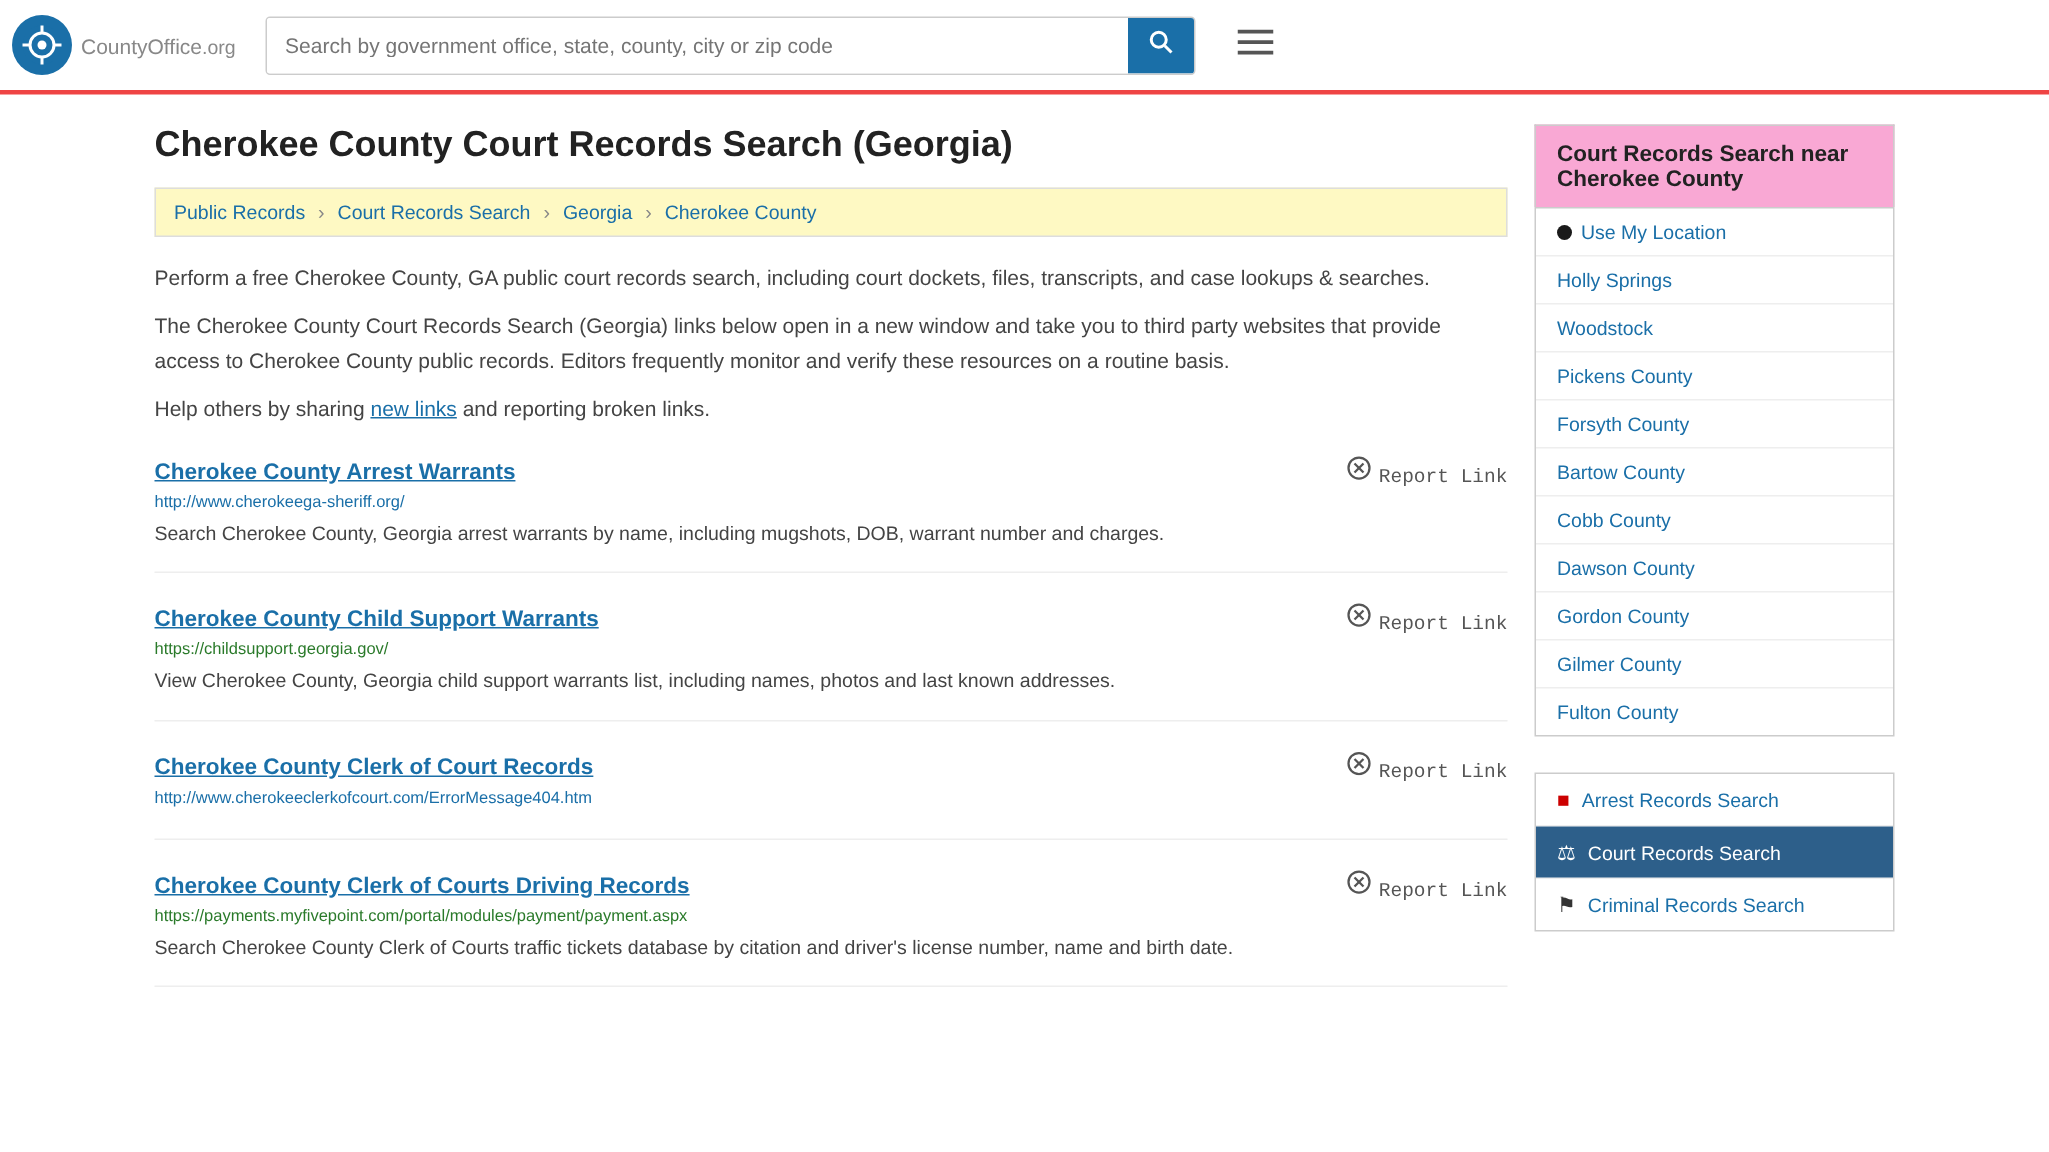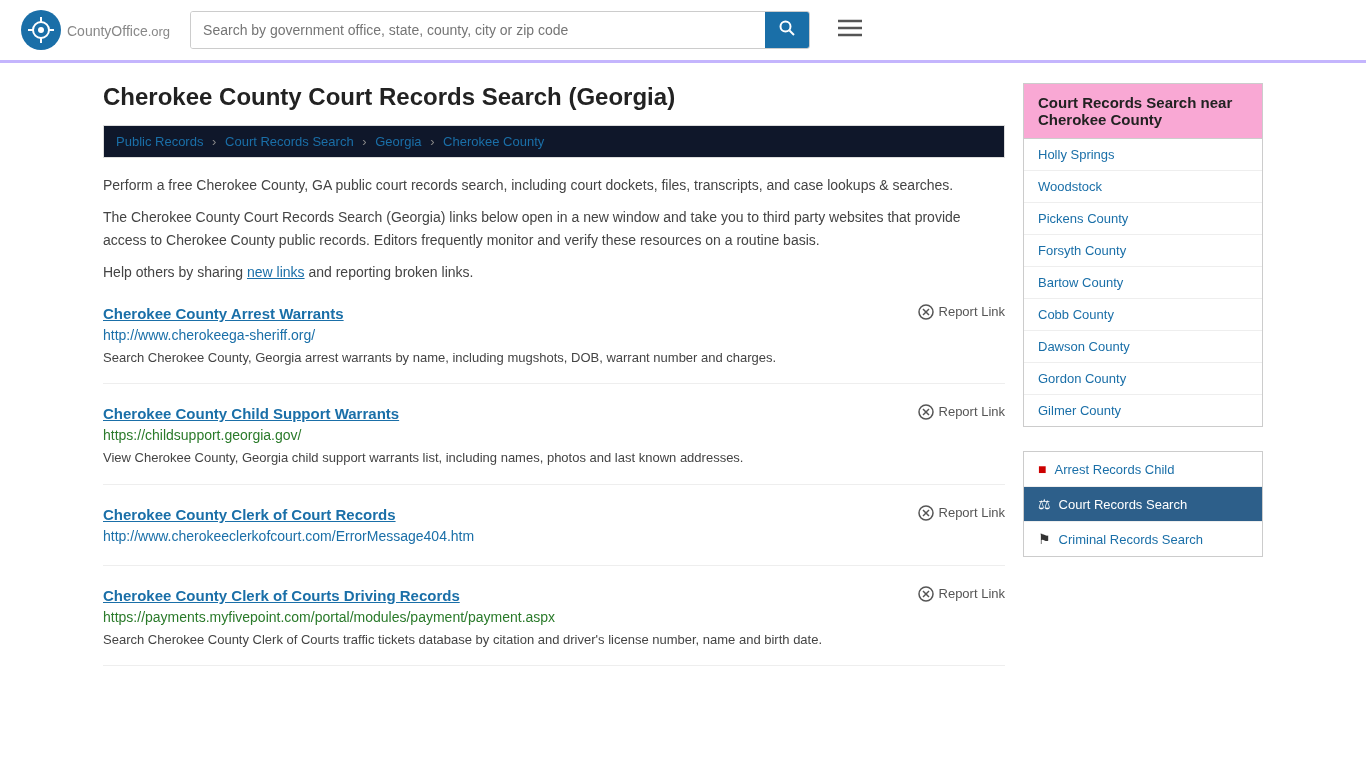--- a/index.html
+++ b/index.html
@@ -1,22 +1,22 @@
 <!DOCTYPE html>
 <html><head>
   <meta charset="utf-8">
   <style>
     * { box-sizing: border-box; margin: 0; padding: 0; }
     body { font-family: Arial, sans-serif; font-size: 14px; color: #333; background: #fff; }
 
     
     .header {
       background: #fff;
-      border-bottom: 3px solid #c4b5fd;
-      padding: 10px 21px;
+      border-bottom: 3px solid #ef4444;
+      padding: 10px 8px;
       display: flex;
       align-items: center;
       gap: 20px;
     }
     .logo-area {
       display: flex;
       align-items: center;
       gap: 6px;
       text-decoration: none;
     }
@@ -94,21 +94,21 @@
     
     .page-title {
       font-size: 24px;
       font-weight: bold;
       color: #222;
       margin-bottom: 14px;
     }
 
     
     .breadcrumb {
-      background: #0f172a;
+      background: #fef9c3;
       border: 1px solid #ddd;
       padding: 8px 12px;
       font-size: 13px;
       margin-bottom: 16px;
       color: #555;
     }
     .breadcrumb a {
       color: #1a6fa8;
       text-decoration: none;
     }
@@ -140,34 +140,35 @@
     }
     .record-title {
       font-size: 15px;
       font-weight: bold;
       color: #1a6fa8;
       text-decoration: underline;
       cursor: pointer;
     }
     .report-link-btn {
       display: flex;
-      align-items: flex-start;
+      align-items: flex-end;
       gap: 5px;
       color: #555;
       font-size: 13px;
       cursor: pointer;
       background: none;
       border: none;
       white-space: nowrap;
+      font-family: Liberation Mono, monospace;
     }
     .report-icon {
       font-size: 15px;
     }
     .record-url {
-      font-size: 14px;
+      font-size: 11px;
       margin-bottom: 5px;
     }
     .record-url.green { color: #2a7a2a; }
     .record-url.blue-link { color: #1a6fa8; }
     .record-description {
       font-size: 13px;
       color: #444;
       line-height: 1.5;
     }
 
@@ -376,37 +377,42 @@
   </div>
       </div>
 
   </main>
 
   <aside class="sidebar">
 
     <div class="sidebar-section">
       <div class="sidebar-header">Court Records Search near Cherokee County</div>
       <ul class="sidebar-list" id="nearby-list">
+          <li class="use-my-location">
+            <span class="location-dot"></span>
+            <a href="#">Use My Location</a>
+          </li>
           <li><a href="#">Holly Springs</a></li>
           <li><a href="#">Woodstock</a></li>
           <li><a href="#">Pickens County</a></li>
           <li><a href="#">Forsyth County</a></li>
           <li><a href="#">Bartow County</a></li>
           <li><a href="#">Cobb County</a></li>
           <li><a href="#">Dawson County</a></li>
           <li><a href="#">Gordon County</a></li>
           <li><a href="#">Gilmer County</a></li>
+          <li><a href="#">Fulton County</a></li>
         </ul>
     </div>
 
     <div class="sidebar-section">
       <ul class="sidebar-public-list" id="public-list">
           <li>
     <span class="pub-icon red">■</span>
-    <a href="#">Arrest Records Child</a>
+    <a href="#">Arrest Records Search</a>
   </li>
           <li class="active">
     <span class="pub-icon white">⚖</span>
     <a href="#">Court Records Search</a>
   </li>
           <li>
     <span class="pub-icon dark">⚑</span>
     <a href="#">Criminal Records Search</a>
   </li>
         </ul>

